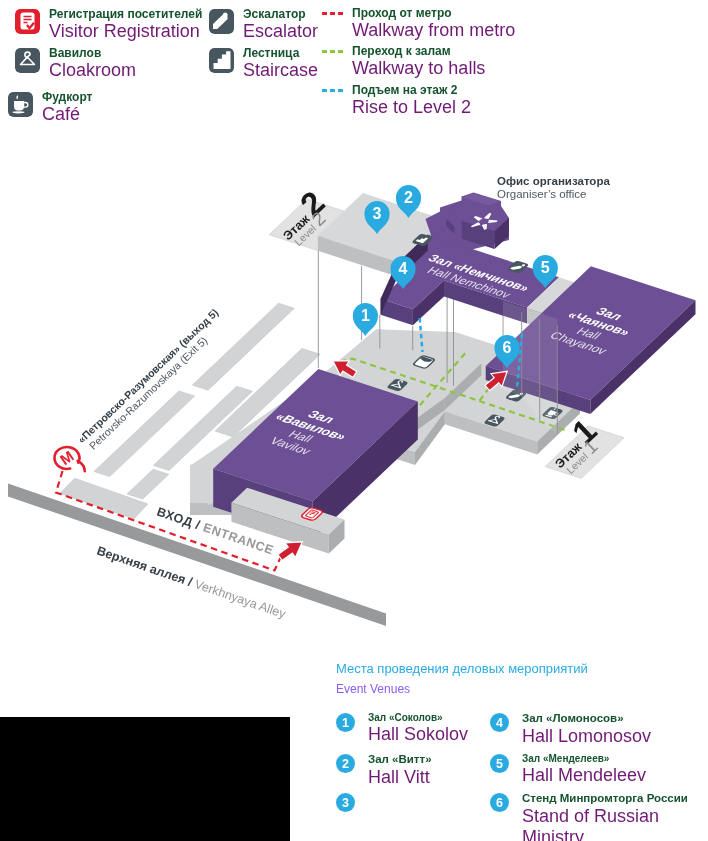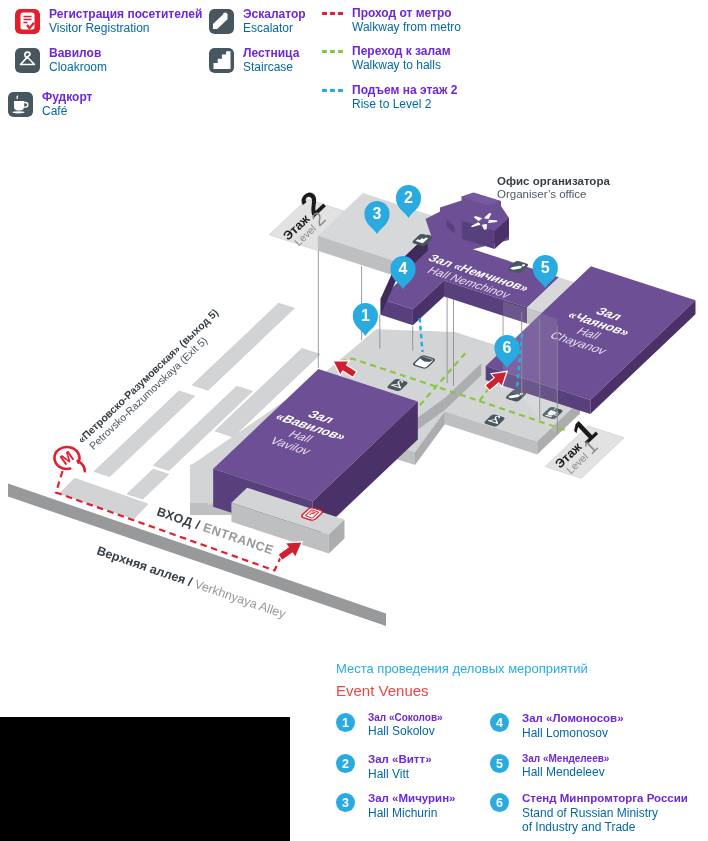--- a/index.html
+++ b/index.html
@@ -1,20 +1,20 @@
 <!DOCTYPE html>
 <html><head><meta charset="utf-8">
 <style>
 html,body{margin:0;padding:0;background:#fff;width:708px;height:841px;overflow:hidden}
 body{font-family:"Liberation Sans",sans-serif;position:relative}
 .leg{position:absolute;display:flex}
 .lic{width:25px;height:25px;border-radius:5px;flex:none}
 .lt{margin-left:9px;line-height:1.18;margin-top:-2px}
-.lt b{font-size:12px;color:#6d28d9;display:block}
-.lt span{font-size:12px;color:#0369a1;display:block}
+.lt b{font-size:12px;color:#14532d;display:block}
+.lt span{font-size:18px;color:#701a75;display:block}
 .dash{width:21px;height:3px;flex:none;margin-top:4px}
 </style></head>
 <body>
 
 <svg width="708" height="841" viewBox="0 0 708 841" style="position:absolute;left:0;top:0">
 
 <polygon points="8.0,483.5 386.0,613.5 386.0,626.0 8.0,496.5" fill="#98999B"></polygon>
 
 <g transform="translate(96,554) rotate(18.9)" font-family="Liberation Sans, sans-serif">
       <text x="0" y="0" font-size="12.5" font-weight="bold" fill="#363F47">Верхняя аллея / <tspan fill="#97989A" font-weight="normal">Verkhnyaya Alley</tspan></text>
@@ -369,21 +369,21 @@
 <svg class="dash" viewBox="0 0 21 3">
       <path d="M0,1.5 h21" stroke="#29ABE2" stroke-width="3" stroke-dasharray="5,3"></path>
     </svg>
 <div class="lt">
       <b>Подъем на этаж 2</b>
       <span>Rise to Level 2</span>
     </div>
 </div>
 
 <div style="position:absolute;left:336px;top:661px;font-size:13px;font-weight:normal;color:#29ABE2">Места проведения деловых мероприятий</div>
-<div style="position:absolute;left:336px;top:682px;font-size:15px;color:#ef4444">Event Venues</div>
+<div style="position:absolute;left:336px;top:682px;font-size:12px;color:#8b5cf6">Event Venues</div>
 
 <div class="leg" style="left:336px;top:713px">
 <svg width="19" height="19" style="flex:none">
       <circle cx="9.5" cy="9.5" r="9.5" fill="#29ABE2"></circle>
       <text x="9.5" y="14" text-anchor="middle" font-family="Liberation Sans, sans-serif" font-size="12.5" font-weight="bold" fill="#fff">1</text>
     </svg>
 <div class="lt" style="margin-left:13px;margin-top:-1px">
       <b style="font-size:10px">Зал «Соколов»</b>
       <span>Hall Sokolov</span>
     </div>
@@ -398,24 +398,20 @@
       <b style="font-size:11.5px">Зал «Витт»</b>
       <span>Hall Vitt</span>
     </div>
 </div>
 
 <div class="leg" style="left:336px;top:793px">
 <svg width="19" height="19" style="flex:none">
       <circle cx="9.5" cy="9.5" r="9.5" fill="#29ABE2"></circle>
       <text x="9.5" y="14" text-anchor="middle" font-family="Liberation Sans, sans-serif" font-size="12.5" font-weight="bold" fill="#fff">3</text>
     </svg>
-<div class="lt" style="margin-left:13px;margin-top:-1px">
-      <b style="font-size:11.5px">Зал «Мичурин»</b>
-      <span>Hall Michurin</span>
-    </div>
 </div>
 
 <div class="leg" style="left:490px;top:713px">
 <svg width="19" height="19" style="flex:none">
       <circle cx="9.5" cy="9.5" r="9.5" fill="#29ABE2"></circle>
       <text x="9.5" y="14" text-anchor="middle" font-family="Liberation Sans, sans-serif" font-size="12.5" font-weight="bold" fill="#fff">4</text>
     </svg>
 <div class="lt" style="margin-left:13px;margin-top:-1px">
       <b style="font-size:11.5px">Зал «Ломоносов»</b>
       <span>Hall Lomonosov</span>

